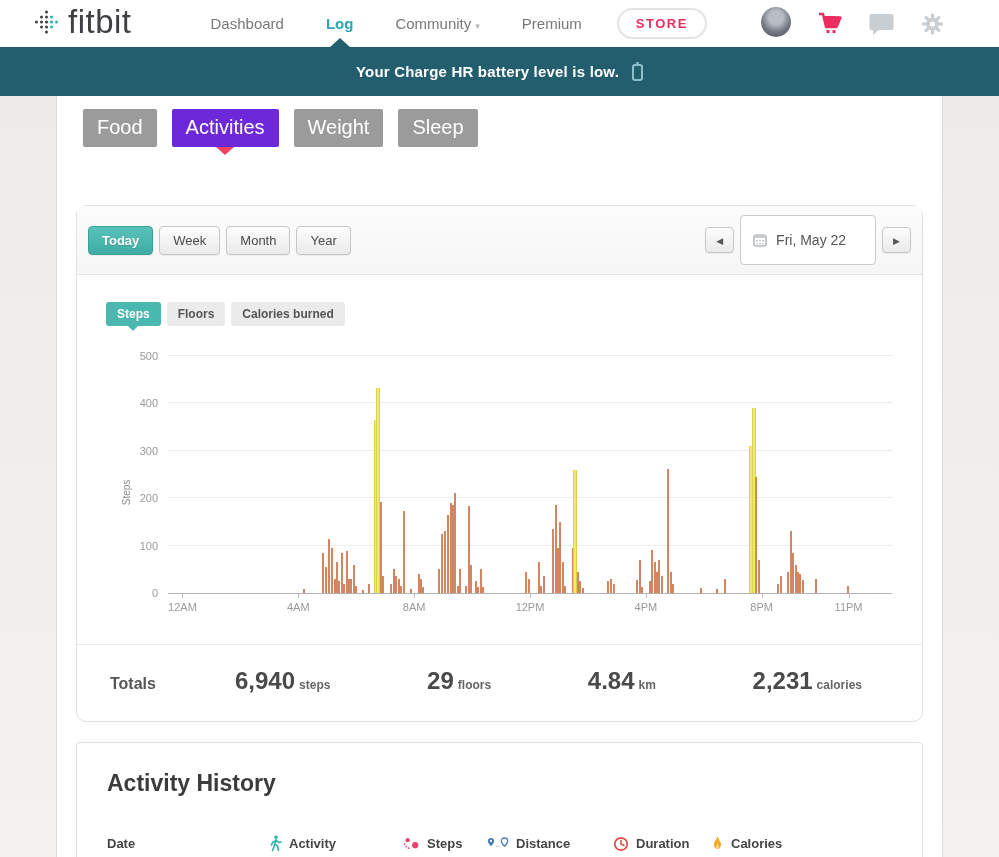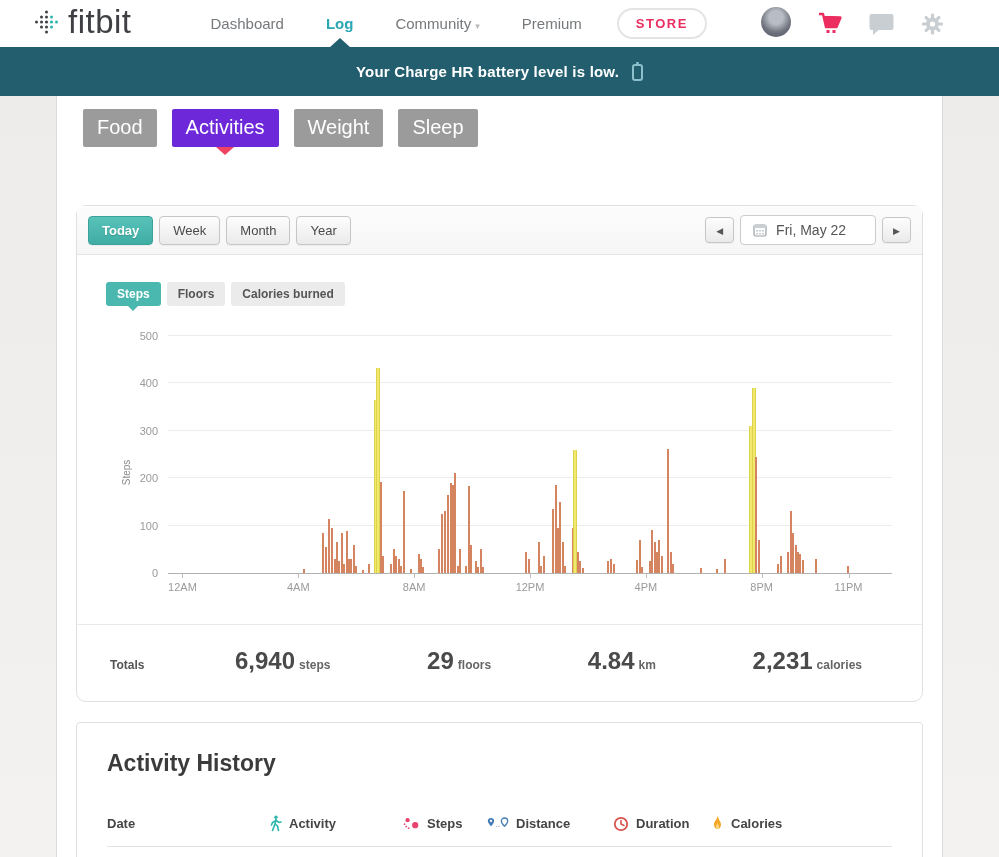--- a/index.html
+++ b/index.html
@@ -39,42 +39,42 @@
   .card1 { margin-top:58px;border-radius:10px; }
 
   
   .toolbar { display:flex; align-items:center; padding:9px 11px; background:linear-gradient(#fcfcfc,#f6f6f6); border-bottom:1px solid #e4e4e4; border-radius:4px 4px 0 0; }
   .ranges { display:flex; gap:6px; }
   .btn { font-size:13px; padding:6px 13px; border:1px solid #c6c6c6; border-radius:4px; background:linear-gradient(#fdfdfd,#eaeaea); color:#4a4a4a; cursor:pointer; box-shadow:0 1px 1px rgba(0,0,0,.05); }
   .btn.teal { background:linear-gradient(#58c2b9,#3fada4); border-color:#39a299; color:#fff; font-weight:bold; text-shadow:0 1px 1px rgba(0,0,0,.15); }
   .date-group { margin-left:auto; display:flex; align-items:center; gap:6px; }
   .arrow-btn { padding:5px 10px 6px; line-height:1; }
   .arrow-glyph { font-size:9px; color:#555; }
-  .date-field { background:#fff; border:1px solid #ccc; border-radius:4px; padding:6px 12px; width:136px; display:flex; align-items:center; gap:9px; font-size:14px; color:#555; cursor:pointer; }
+  .date-field { background:#fff; border:1px solid #ccc; border-radius:4px; padding:16px 12px; width:136px; display:flex; align-items:center; gap:9px; font-size:14px; color:#555; cursor:pointer; }
 
   
   .chart-section { padding:27px 20px 0 29px; }
   .ctabs { display:flex; gap:6px; }
   .ctab { font-size:12px; font-weight:bold; color:#555; background:#ebebeb; padding:5px 11px; border-radius:3px; position:relative; cursor:pointer; }
   .ctab.active { background:#4ab8af; color:#fff; }
   .ctab.active::after { content:""; position:absolute; left:50%; bottom:-5px; transform:translateX(-50%); border-left:5px solid transparent; border-right:5px solid transparent; border-top:5px solid #4ab8af; }
   .chart-wrap { position:relative; margin:30px 10px 0 62px; }
   .plot { position:relative; height:238px; border-bottom:1px solid #b2b2b2; }
   .gridline { position:absolute; left:0; right:0; height:1px; background:#ececec; }
   .ylab { position:absolute; right:calc(100% + 10px); transform:translateY(50%); font-size:11px; color:#9a9a9a; }
   .yaxis-title { position:absolute; left:-54px; top:50%; transform:rotate(-90deg) translateX(0); transform-origin:center; font-size:10px; color:#8a8a8a; }
   .bar { position:absolute; bottom:0; width:2px; background:#d4845f; }
   .bar.hl { width:4px; background:#f0e96d; border-left:1px solid #ddd34b; border-right:1px solid #ddd34b; margin-left:-1px; }
   .xlabels { position:relative; height:24px; }
   .xtick { position:absolute; top:0; width:1px; height:4px; background:#bdbdbd; }
   .xlab { position:absolute; top:7px; transform:translateX(-50%); font-size:11px; color:#9a9a9a; white-space:nowrap; }
 
   
   .totals { display:flex; align-items:baseline; border-top:1px solid #eaeaea; margin:26px 0 0; padding:22px 60px 26px 33px; }
-  .totals-label { font-size:12px; font-weight:bold; color:#555; width:125px; }
+  .totals-label { font-size:16px; font-weight:bold; color:#555; width:125px; }
   .totals-items { flex:1; display:flex; justify-content:space-between; align-items:baseline; }
   .total-item { white-space:nowrap; }
   .total-value { font-size:24px; font-weight:bold; color:#4a4a4a; }
   .total-unit { font-size:12px; font-weight:bold; color:#666; margin-left:4px; }
 
   
   .card2 { margin-top:20px; padding:27px 30px 10px; }
   .hist-title { font-size:23px; font-weight:bold; color:#3b3b3b; }
   .table { margin-top:32px; }
   .thead, .trow { display:grid; grid-template-columns:162px 134px 84px 126px 98px 112px 1fr; align-items:center; }

